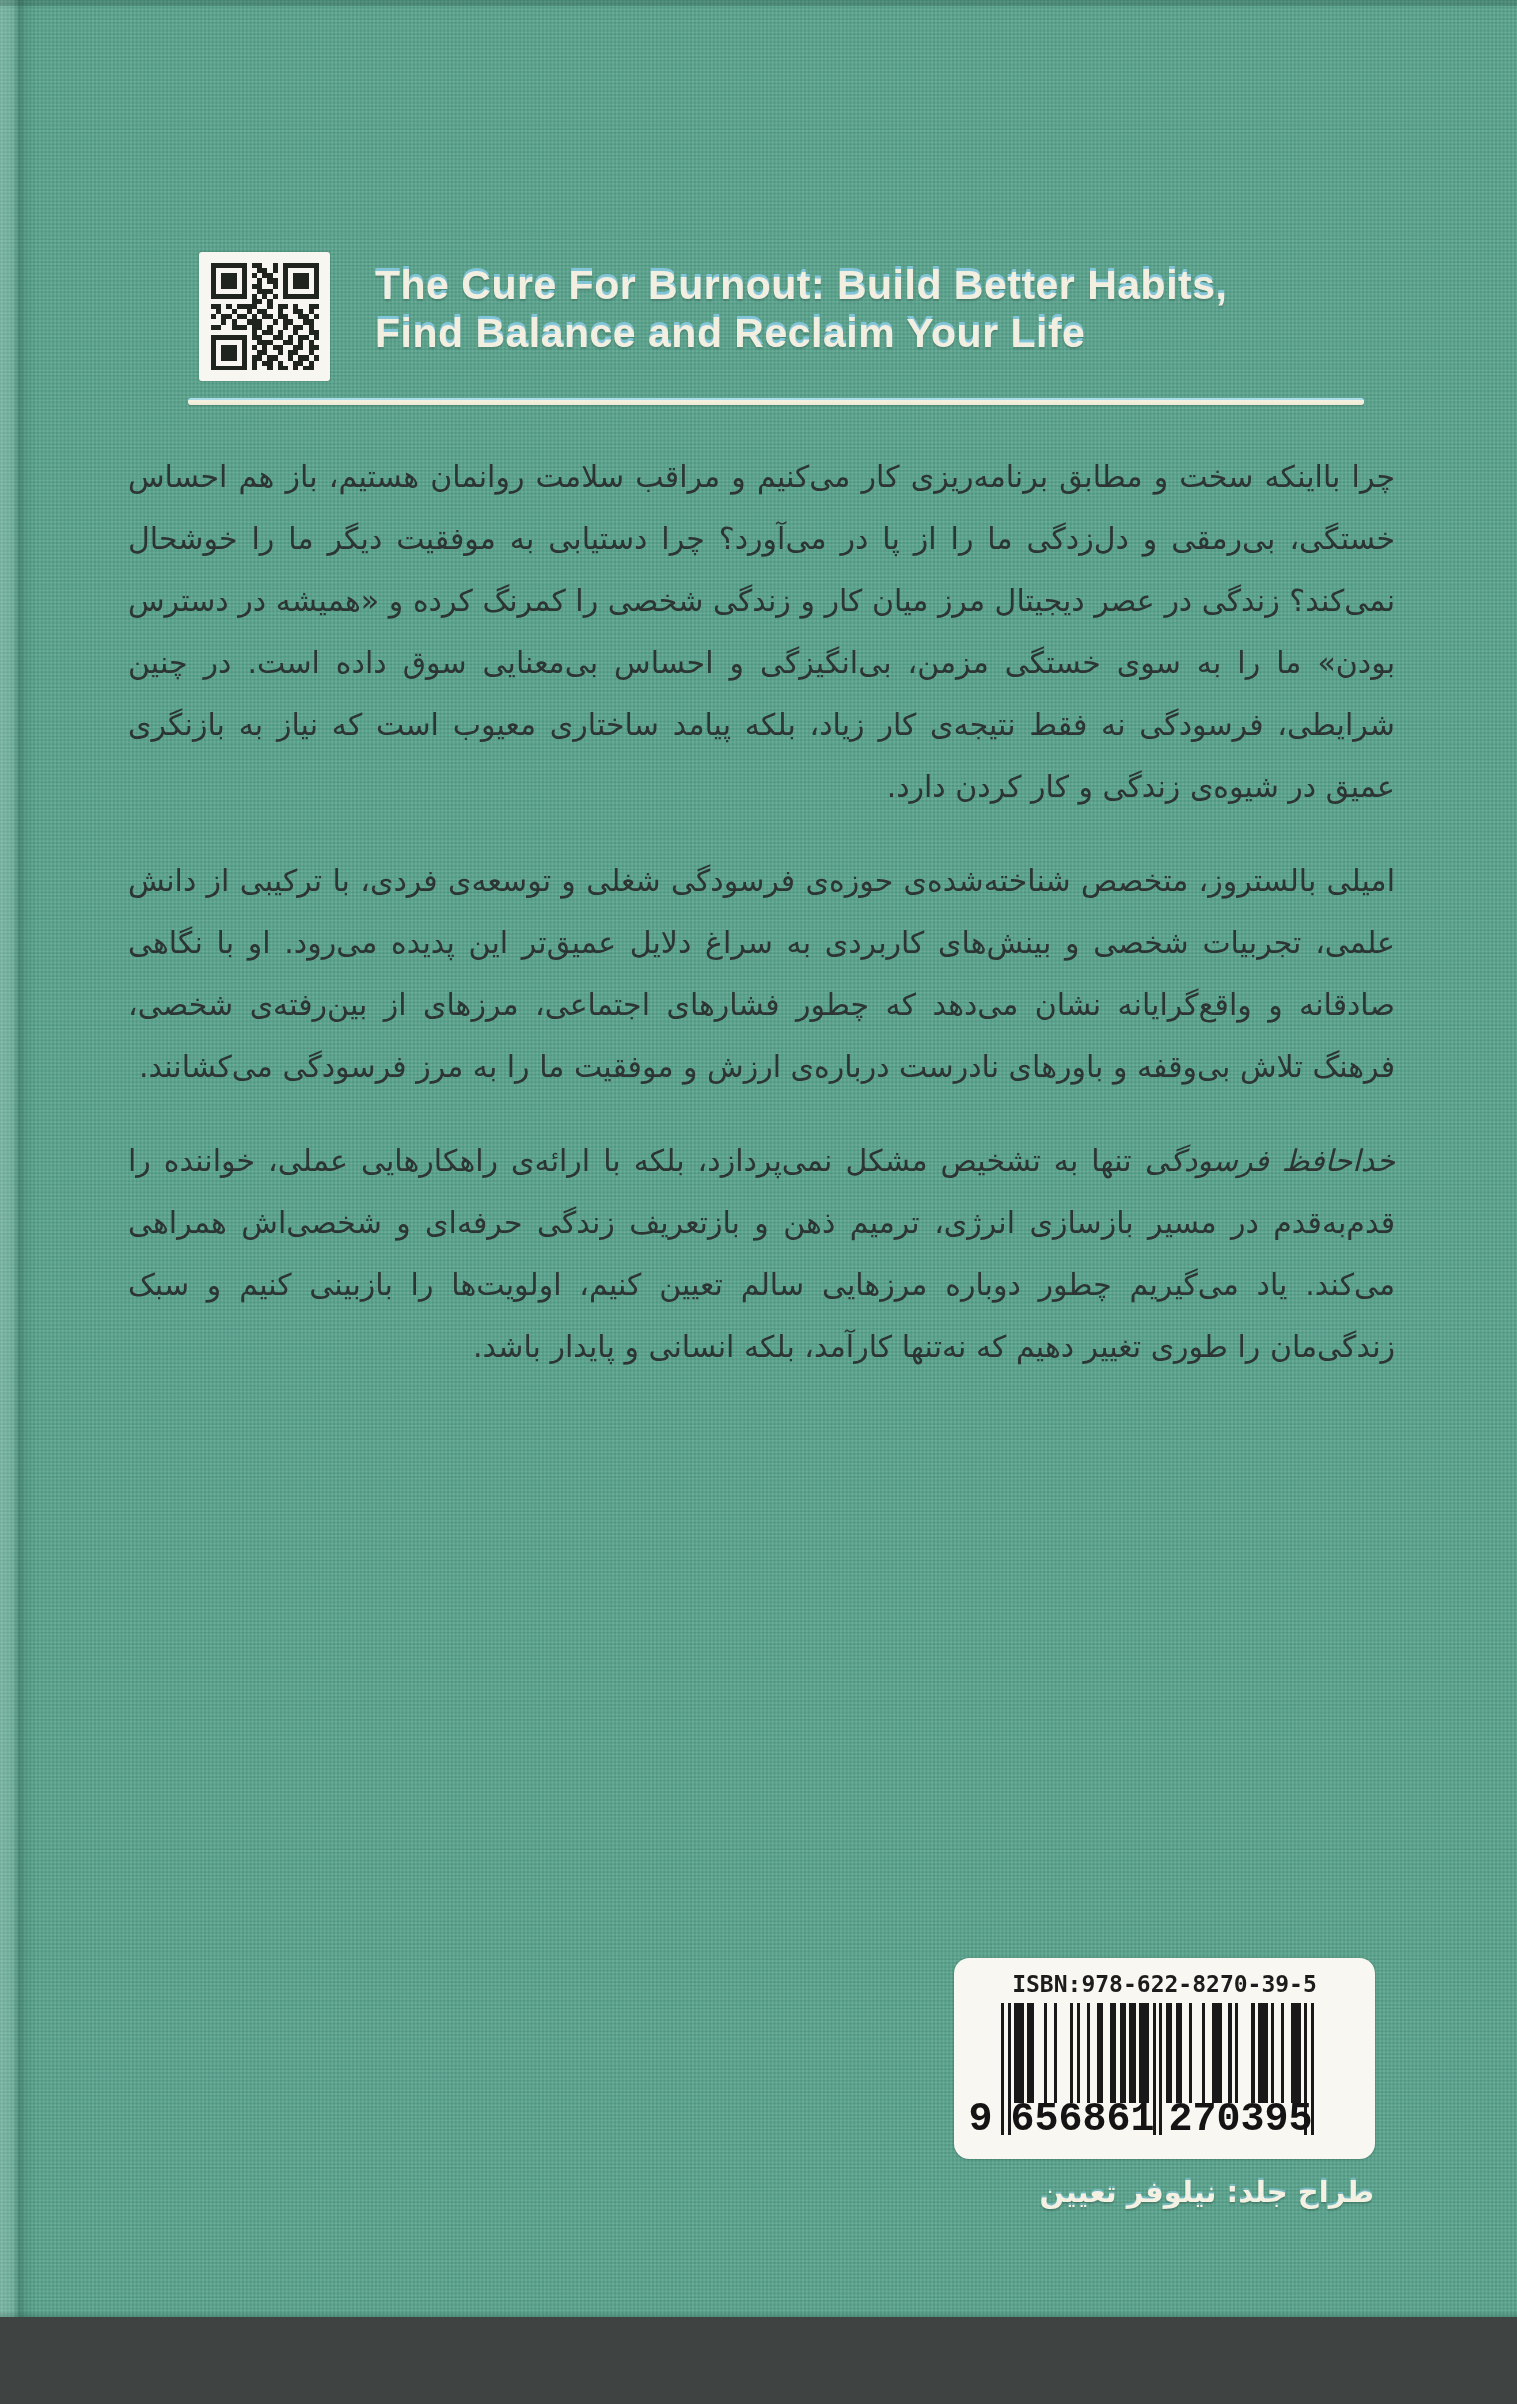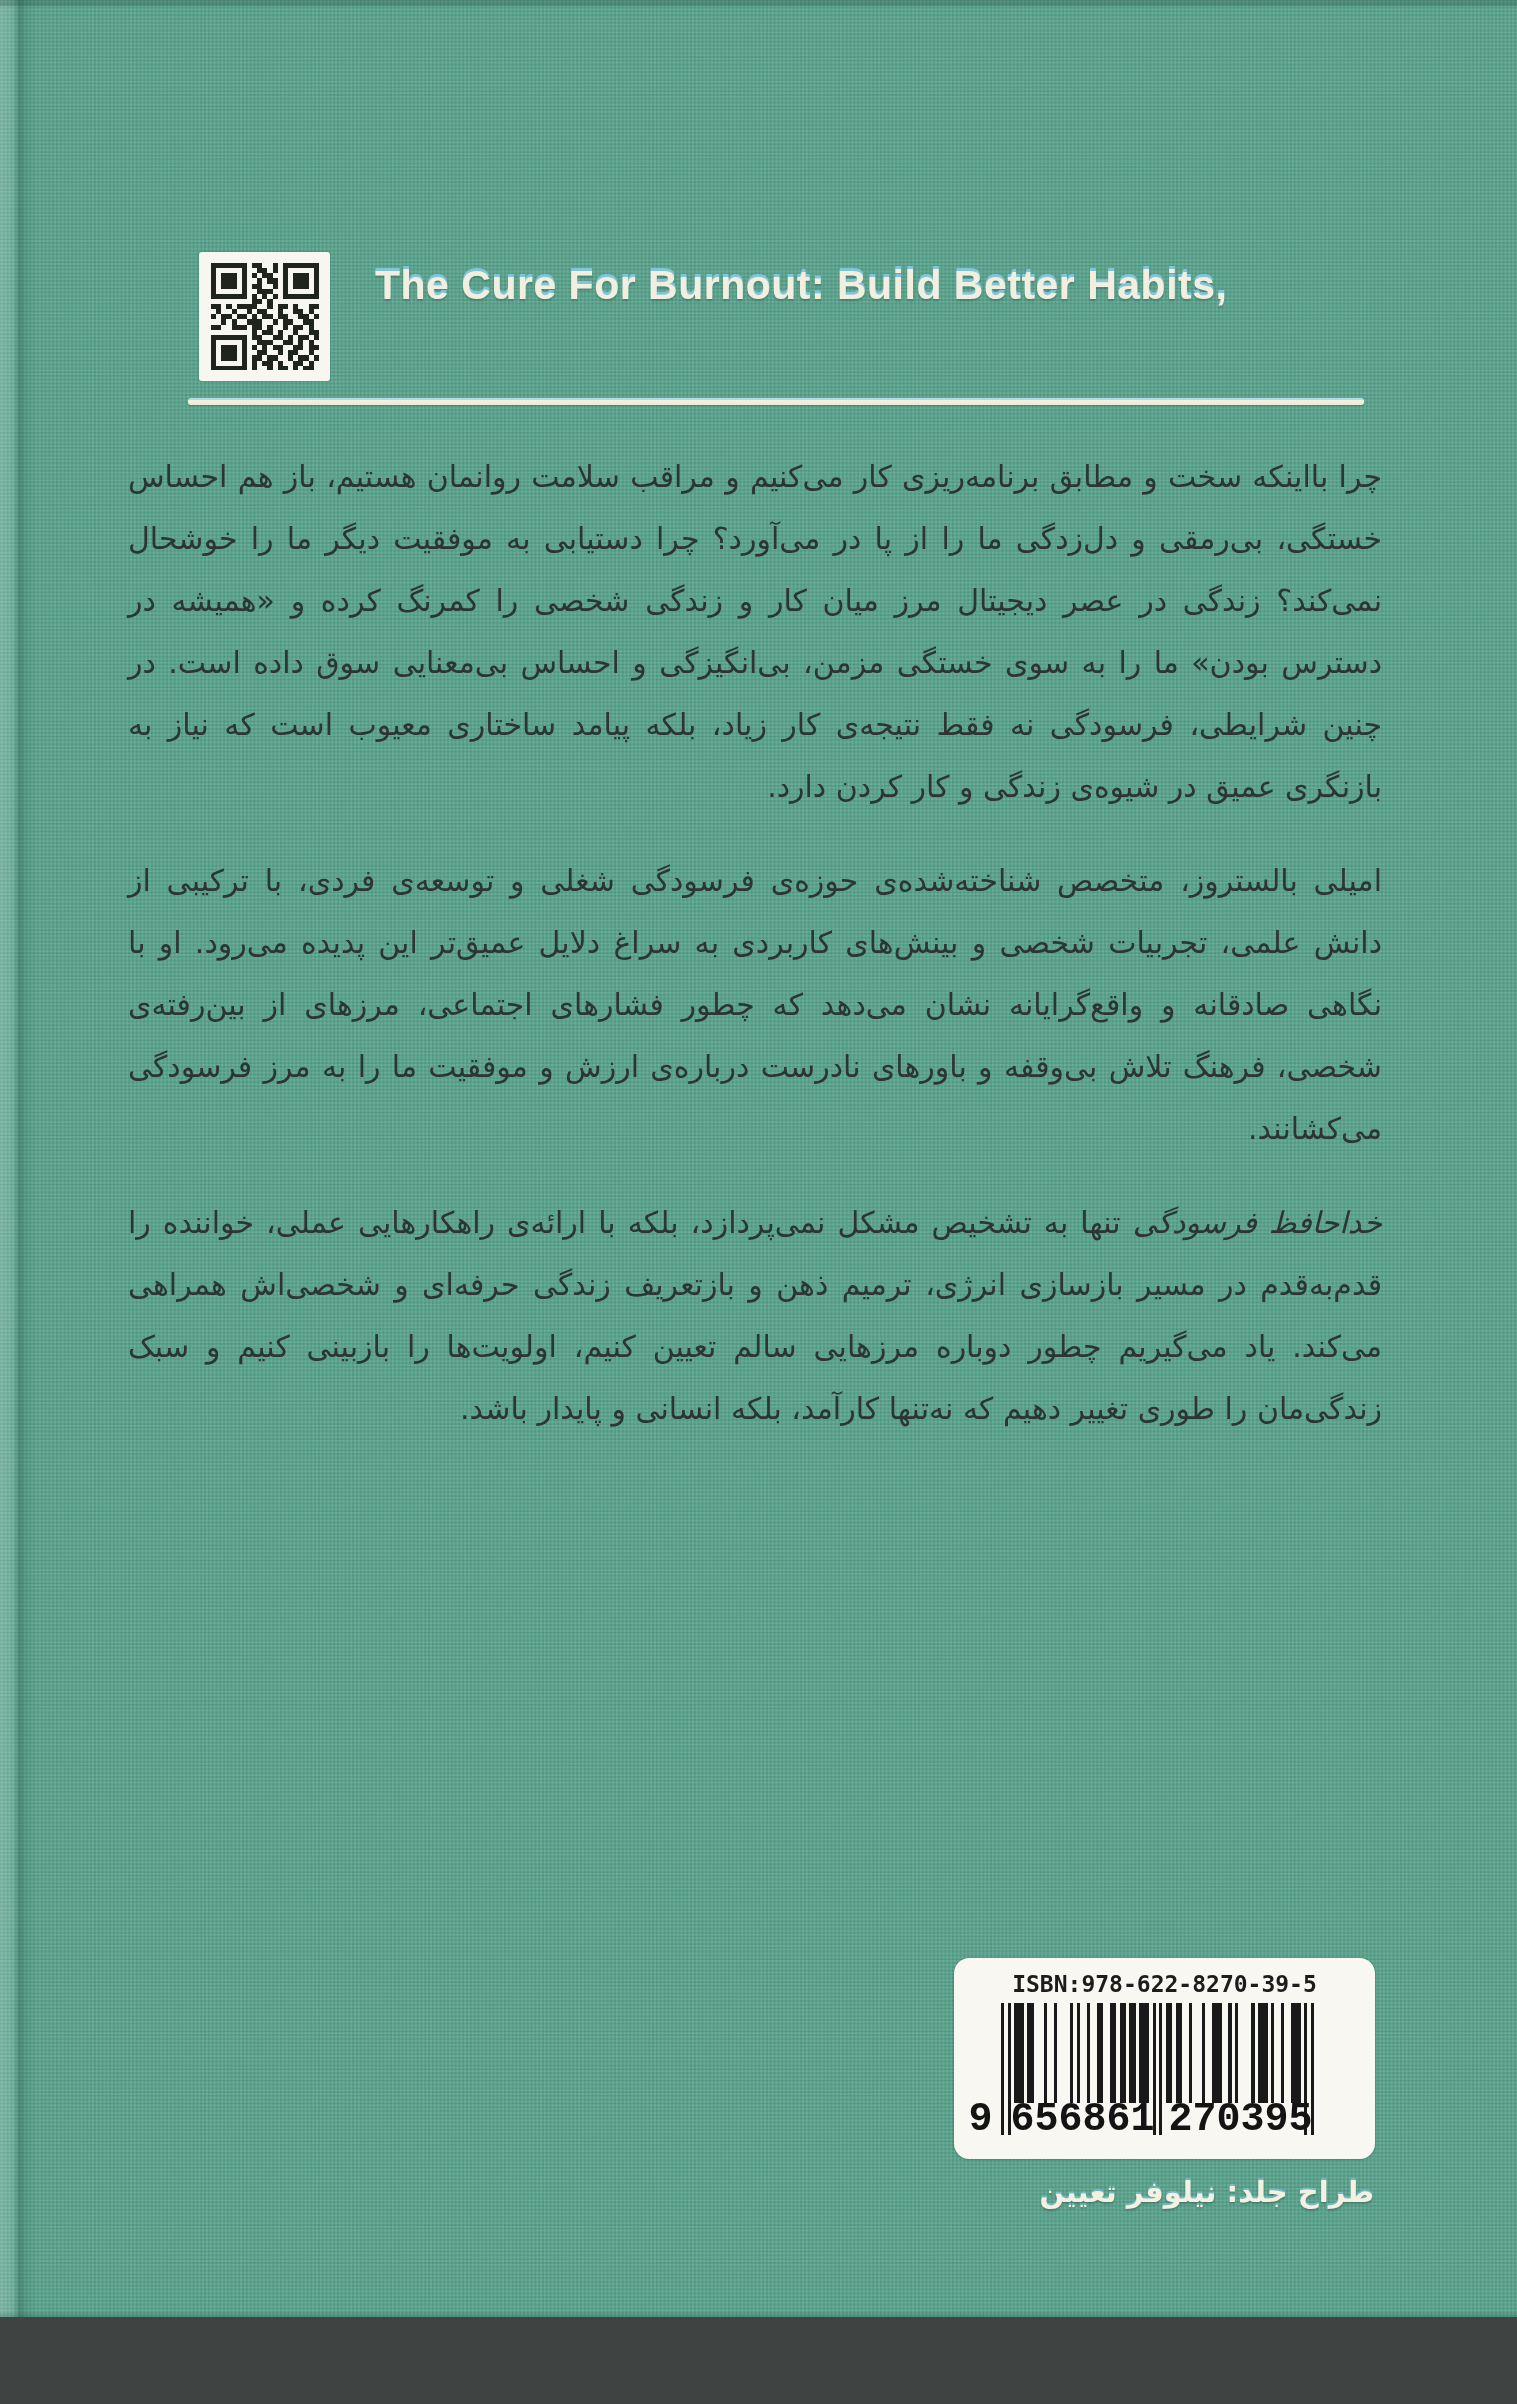--- a/index.html
+++ b/index.html
@@ -53,21 +53,21 @@
 
   
   .rule{
     position:absolute;left:188px;top:398px;width:1176px;height:6.7px;border-radius:2.9px;
     background:linear-gradient(180deg,#a9dde9 0%,#a9dde9 34%,#f4f0df 34%,#efead6 100%);
     box-shadow:0 1px 1px rgba(30,60,50,0.25);
   }
 
   
   .fa-text{
-    position:absolute;left:128px;right:136px;top:446px;
+    position:absolute;left:128px;right:123px;top:446px;
     direction:rtl;text-align:justify;
     font-size:30px;line-height:62px;color:#2c3531;
     font-family:"DejaVu Sans", sans-serif;
   }
   .fa-text p{margin:0 0 32px 0;padding:0;}
   .fa-text p:last-child{margin-bottom:0;}
   .fa-text i{font-style:italic;}
 
   
   .barcode-label{
@@ -348,20 +348,21 @@
         <rect x="13" y="20" width="1" height="1"></rect>
         <rect x="14" y="20" width="1" height="1"></rect>
         <rect x="16" y="20" width="1" height="1"></rect>
         <rect x="18" y="20" width="1" height="1"></rect>
         <rect x="19" y="20" width="1" height="1"></rect>
       </svg>
   </div>
 
   <div class="en-title">
     <div>The Cure For Burnout: Build Better Habits,</div>
+    <div>Find Balance and Reclaim Your Life</div>
   </div>
 
   <div class="rule"></div>
 
   <div class="fa-text" dir="rtl">
     <p>چرا بااینکه سخت و مطابق برنامه‌ریزی کار می‌کنیم و مراقب سلامت روانمان هستیم، باز هم احساس خستگی، بی‌رمقی و دل‌زدگی ما را از پا در می‌آورد؟ چرا دستیابی به موفقیت دیگر ما را خوشحال نمی‌کند؟ زندگی در عصر دیجیتال مرز میان کار و زندگی شخصی را کمرنگ کرده و «همیشه در دسترس بودن» ما را به سوی خستگی مزمن، بی‌انگیزگی و احساس بی‌معنایی سوق داده است. در چنین شرایطی، فرسودگی نه فقط نتیجه‌ی کار زیاد، بلکه پیامد ساختاری معیوب است که نیاز به بازنگری عمیق در شیوه‌ی زندگی و کار کردن دارد.</p>
     <p>امیلی بالستروز، متخصص شناخته‌شده‌ی حوزه‌ی فرسودگی شغلی و توسعه‌ی فردی، با ترکیبی از دانش علمی، تجربیات شخصی و بینش‌های کاربردی به سراغ دلایل عمیق‌تر این پدیده می‌رود. او با نگاهی صادقانه و واقع‌گرایانه نشان می‌دهد که چطور فشارهای اجتماعی، مرزهای از بین‌رفته‌ی شخصی، فرهنگ تلاش بی‌وقفه و باورهای نادرست درباره‌ی ارزش و موفقیت ما را به مرز فرسودگی می‌کشانند.</p>
     <p><i>خداحافظ فرسودگی</i><span> تنها به تشخیص مشکل نمی‌پردازد، بلکه با ارائه‌ی راهکارهایی عملی، خواننده را قدم‌به‌قدم در مسیر بازسازی انرژی، ترمیم ذهن و بازتعریف زندگی حرفه‌ای و شخصی‌اش همراهی می‌کند. یاد می‌گیریم چطور دوباره مرزهایی سالم تعیین کنیم، اولویت‌ها را بازبینی کنیم و سبک زندگی‌مان را طوری تغییر دهیم که نه‌تنها کارآمد، بلکه انسانی و پایدار باشد.</span></p>
   </div>
 

